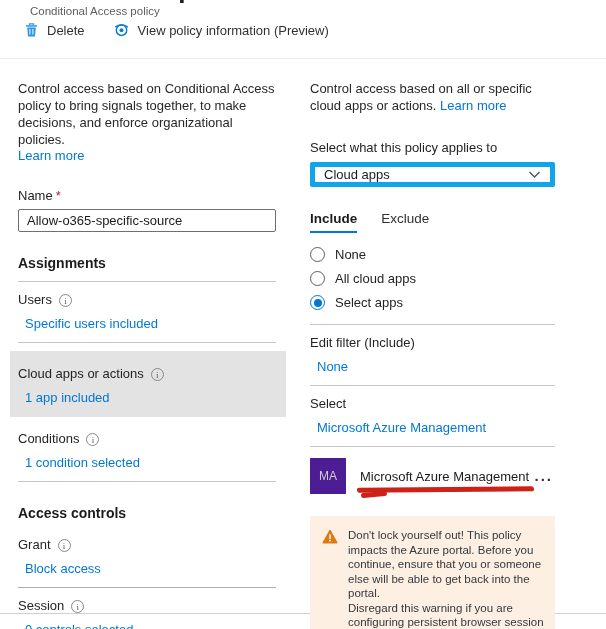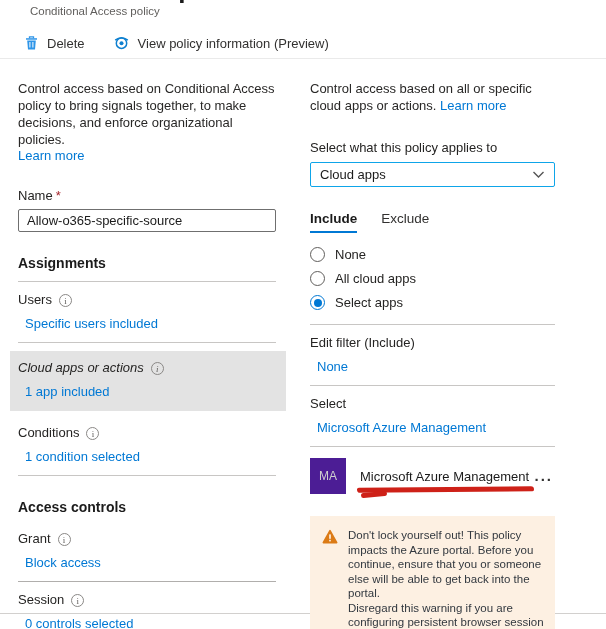--- a/index.html
+++ b/index.html
@@ -14,21 +14,21 @@
   }
   a.link { color:#0078d4; text-decoration:none; cursor:pointer; }
 
   
   .title-clip { position:absolute; top:0; left:18px; height:5px; overflow:hidden; width:420px; }
   .title-clip h1 { font-size:26px; font-weight:700; color:#1b1b1b; margin-top:-26px; line-height:30px; white-space:nowrap; }
 
   .subtitle { position:absolute; top:5px; left:30px; font-size:11.5px; color:#605e5c; }
 
   
-  .toolbar { position:absolute; top:32px; left:24px; display:flex; align-items:center; gap:28px; height:22px; }
+  .toolbar { position:absolute; top:19px; left:24px; display:flex; align-items:center; gap:28px; height:22px; }
   .tb-btn { display:flex; align-items:center; gap:8px; cursor:pointer; color:#323130; font-size:13px; }
   .tb-btn svg { display:block; }
   .toolbar-divider { position:absolute; top:58px; left:0; width:606px; border-top:1px solid #eaeaea; }
 
   
   .col-left  { position:absolute; left:18px; top:80px; width:258px; }
   .col-right { position:absolute; left:310px; top:80px; width:245px; }
 
   .desc { font-size:13px; line-height:17px; color:#292827; }
 
@@ -46,26 +46,26 @@
   .field-label-row { margin-top:10px; display:flex; align-items:flex-end; font-size:13px; color:#252423; }
   .info-icon {
     display:inline-flex; width:13px; height:13px; border:1px solid #8a8886; border-radius:50%;
     align-items:center; justify-content:center; font-size:9px; color:#605e5c; margin-left:7px;
     font-family:"Liberation Serif", serif; cursor:pointer;
   }
   .field-link { display:block; margin-top:9px; margin-left:7px; font-size:13px; }
   .after-link { margin-top:11px; }
 
   .gray-block { background:#e3e3e3; margin:8px -10px 0 -8px; padding:7px 8px 12px 8px; }
-  .gray-block .field-label-row { margin-top:2px;font-style:italic; }
+  .gray-block .field-label-row { margin-top:8px; }
 
   
   .applies-label { margin-top:26px; font-size:13px; color:#252423; }
   .dropdown {
-    margin-top:7px; width:100%; height:25px; border:1px solid #0ea5e9; border-radius:2px;
+    margin-top:7px; width:100%; height:25px; border:5px solid #0ea5e9; border-radius:2px;
     display:flex; align-items:center; padding:0 9px; font-size:13px; color:#1b1b1b; cursor:pointer; background:#fff;
   }
   .dropdown .chev { margin-left:auto; display:flex; }
 
   .tabs { margin-top:24px; display:flex; gap:24px; }
   .tab { font-size:13.5px; color:#323130; cursor:pointer; padding-bottom:7px; position:relative; }
   .tab.active { font-weight:700; color:#1b1b1b; }
   .tab.active::after { content:""; position:absolute; left:0; right:0; bottom:0; height:2.5px; background:#0078d4; }
 
   .radios { margin-top:14px; }

